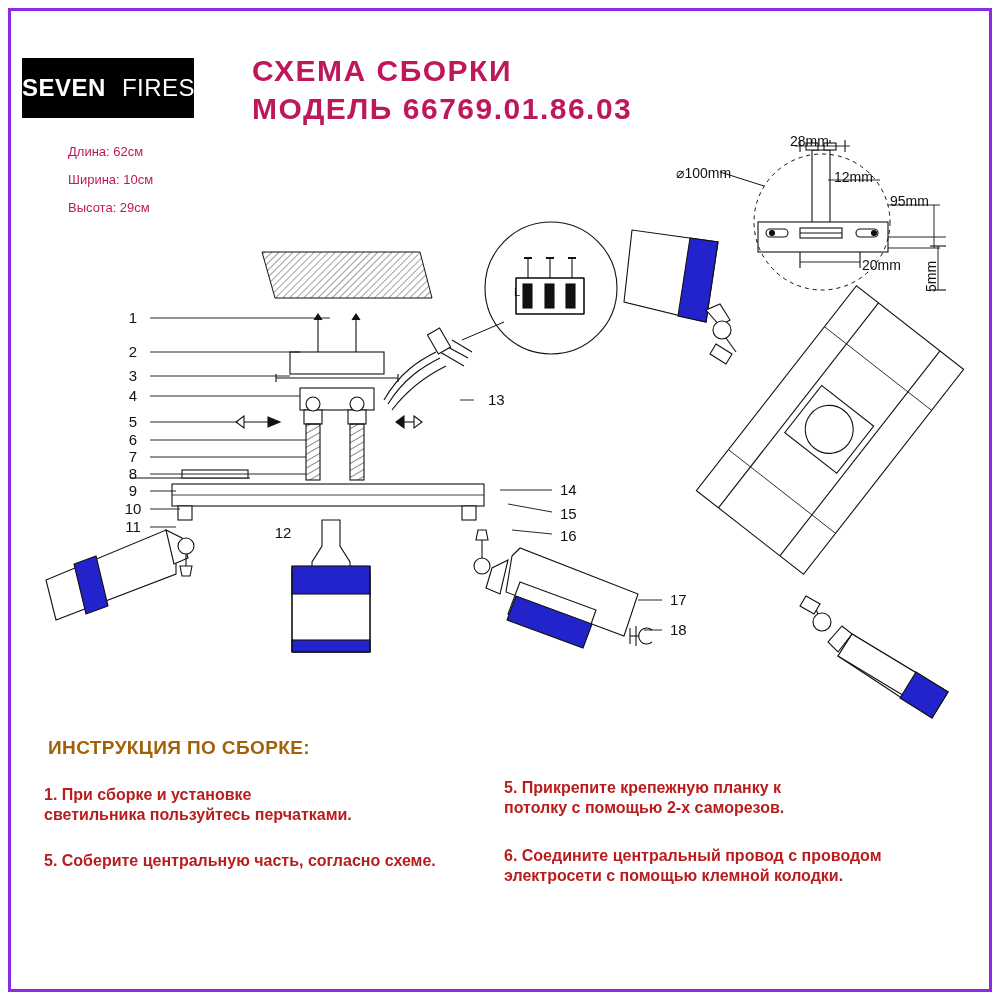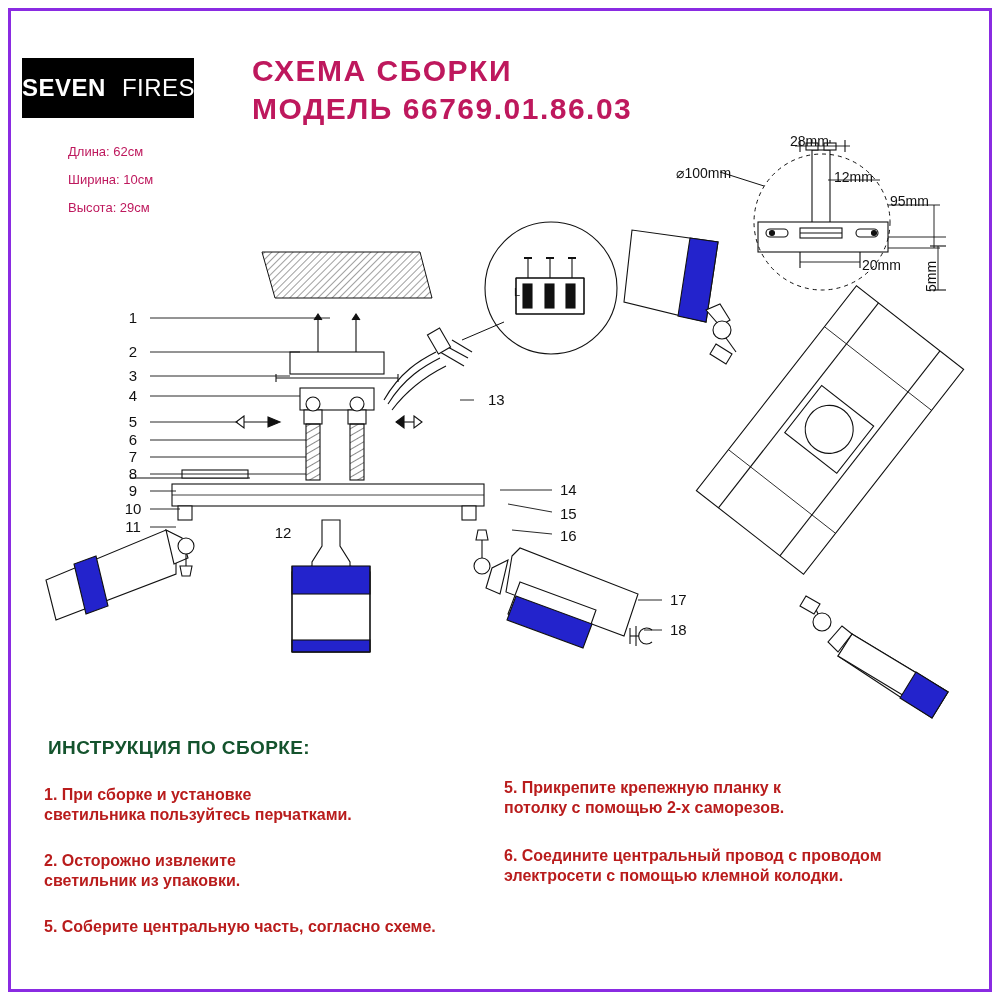--- a/index.html
+++ b/index.html
@@ -92,21 +92,21 @@
     height: 1000px;
     pointer-events: none;
   }
   
   .instr-title {
     position: absolute;
     left: 48px;
     top: 737px;
     font-size: 19px;
     font-weight: bold;
-    color: #14532d;
+    color: #a16207;
     letter-spacing: 0.4px;
   }
   .instr-col-left {
     position: absolute;
     left: 44px;
     top: 785px;
     width: 420px;
   }
   .instr-col-right {
     position: absolute;
@@ -390,22 +390,20 @@
       <text x="514" y="296">L</text>
       <text x="545" y="294">N</text>
     </g>
   </svg>
 
   <div class="instr-title">ИНСТРУКЦИЯ ПО СБОРКЕ:</div>
 
   <div class="instr-col-left">
     <div class="instr-item" style="white-space:pre-line">1. При сборке и установке
 светильника пользуйтесь перчатками.</div>
-    <div class="instr-item" style="white-space:pre-line">2. Осторожно извлеките
-светильник из упаковки.</div>
     <div class="instr-item" style="white-space:pre-line">5. Соберите центральную часть, согласно схеме.</div>
   </div>
 
   <div class="instr-col-right">
     <div class="instr-item" style="white-space:pre-line">5. Прикрепите крепежную планку к
 потолку с помощью 2-х саморезов.</div>
     <div class="instr-item" style="white-space:pre-line">6. Соедините центральный провод с проводом
 электросети с помощью клемной колодки.</div>
   </div>
 

